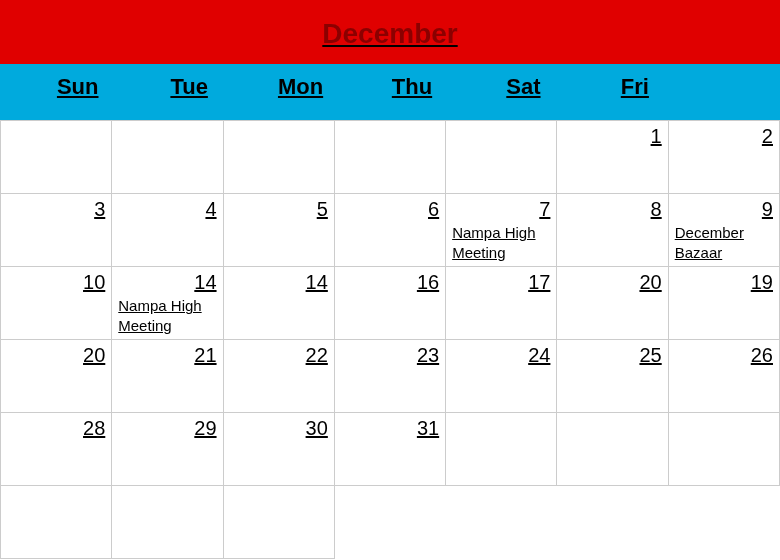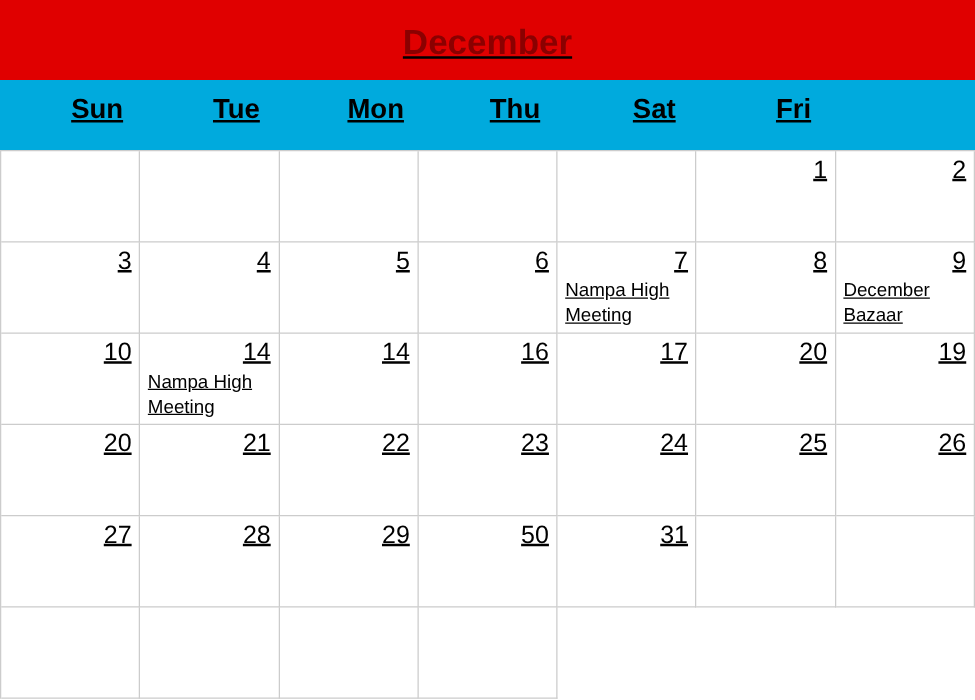--- a/index.html
+++ b/index.html
@@ -159,30 +159,27 @@
       <div class="cell">
         <span class="cell-number">24</span>
       </div>
       <div class="cell">
         <span class="cell-number">25</span>
       </div>
       <div class="cell">
         <span class="cell-number">26</span>
       </div>
       <div class="cell">
-        <span class="cell-number">27</span>
-      </div>
-      <div class="cell">
         <span class="cell-number">28</span>
       </div>
       <div class="cell">
         <span class="cell-number">29</span>
       </div>
       <div class="cell">
-        <span class="cell-number">50</span>
+        <span class="cell-number">30</span>
       </div>
       <div class="cell">
         <span class="cell-number">31</span>
       </div>
       <div class="cell"></div>
       <div class="cell"></div>
       <div class="cell"></div>
       <div class="cell"></div>
       <div class="cell"></div>
       <div class="cell"></div>

